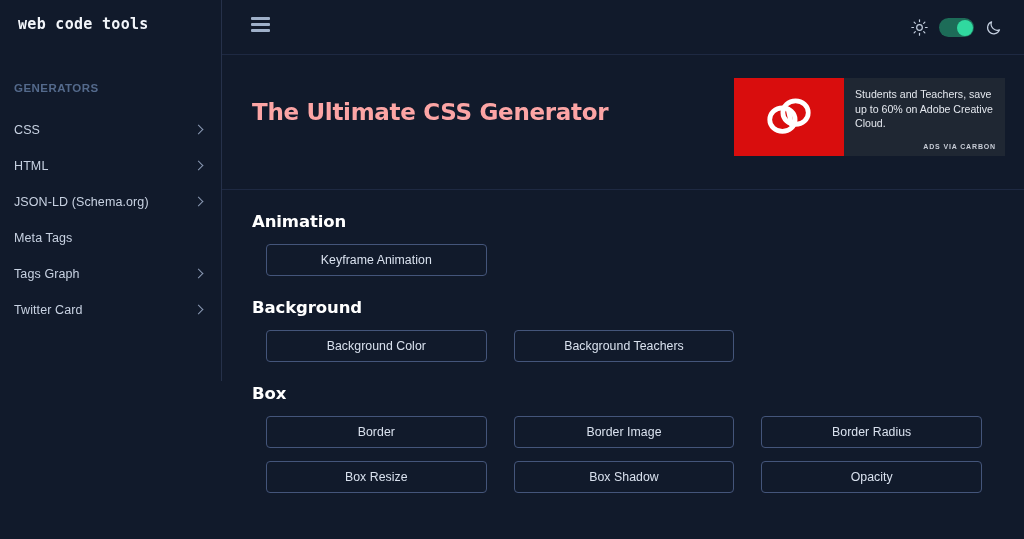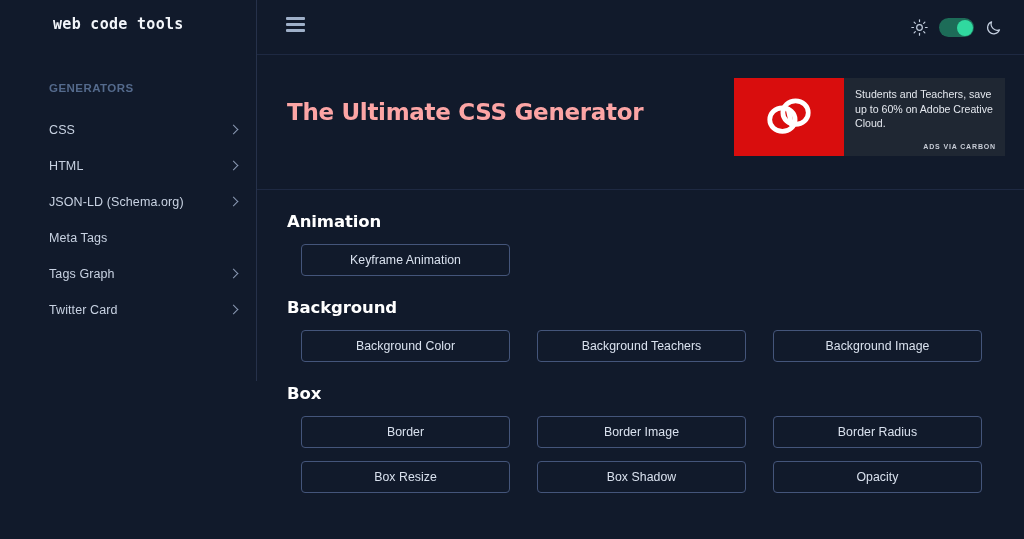--- a/index.html
+++ b/index.html
@@ -21,21 +21,20 @@
   }
 
   
   #sidebar {
     width: 222px;
     height: 381px;
     flex: 0 0 222px;
     background: #111a2b;
     border-right: 1px solid #26314a;
     position: relative;
-    margin-left: 35px;
   }
 
   .brand {
     position: absolute;
     left: 18px;
     top: 15px;
     font-family: "DejaVu Sans Mono", "Liberation Mono", monospace;
     font-weight: bold;
     font-size: 15px;
     letter-spacing: 0.3px;
@@ -358,21 +357,20 @@
         <div class="btn-grid">
           <button class="tool-btn">Keyframe Animation</button>
         </div>
       </section>
 
       <section class="section sec-background">
         <h2 class="section-title">Background</h2>
         <div class="btn-grid">
           <button class="tool-btn">Background Color</button>
           <button class="tool-btn">Background Teachers</button>
-          <button class="tool-btn">Background Image</button>
         </div>
       </section>
 
       <section class="section sec-box">
         <h2 class="section-title">Box</h2>
         <div class="btn-grid">
           <button class="tool-btn">Border</button>
           <button class="tool-btn">Border Image</button>
           <button class="tool-btn">Border Radius</button>
           <button class="tool-btn">Box Resize</button>

